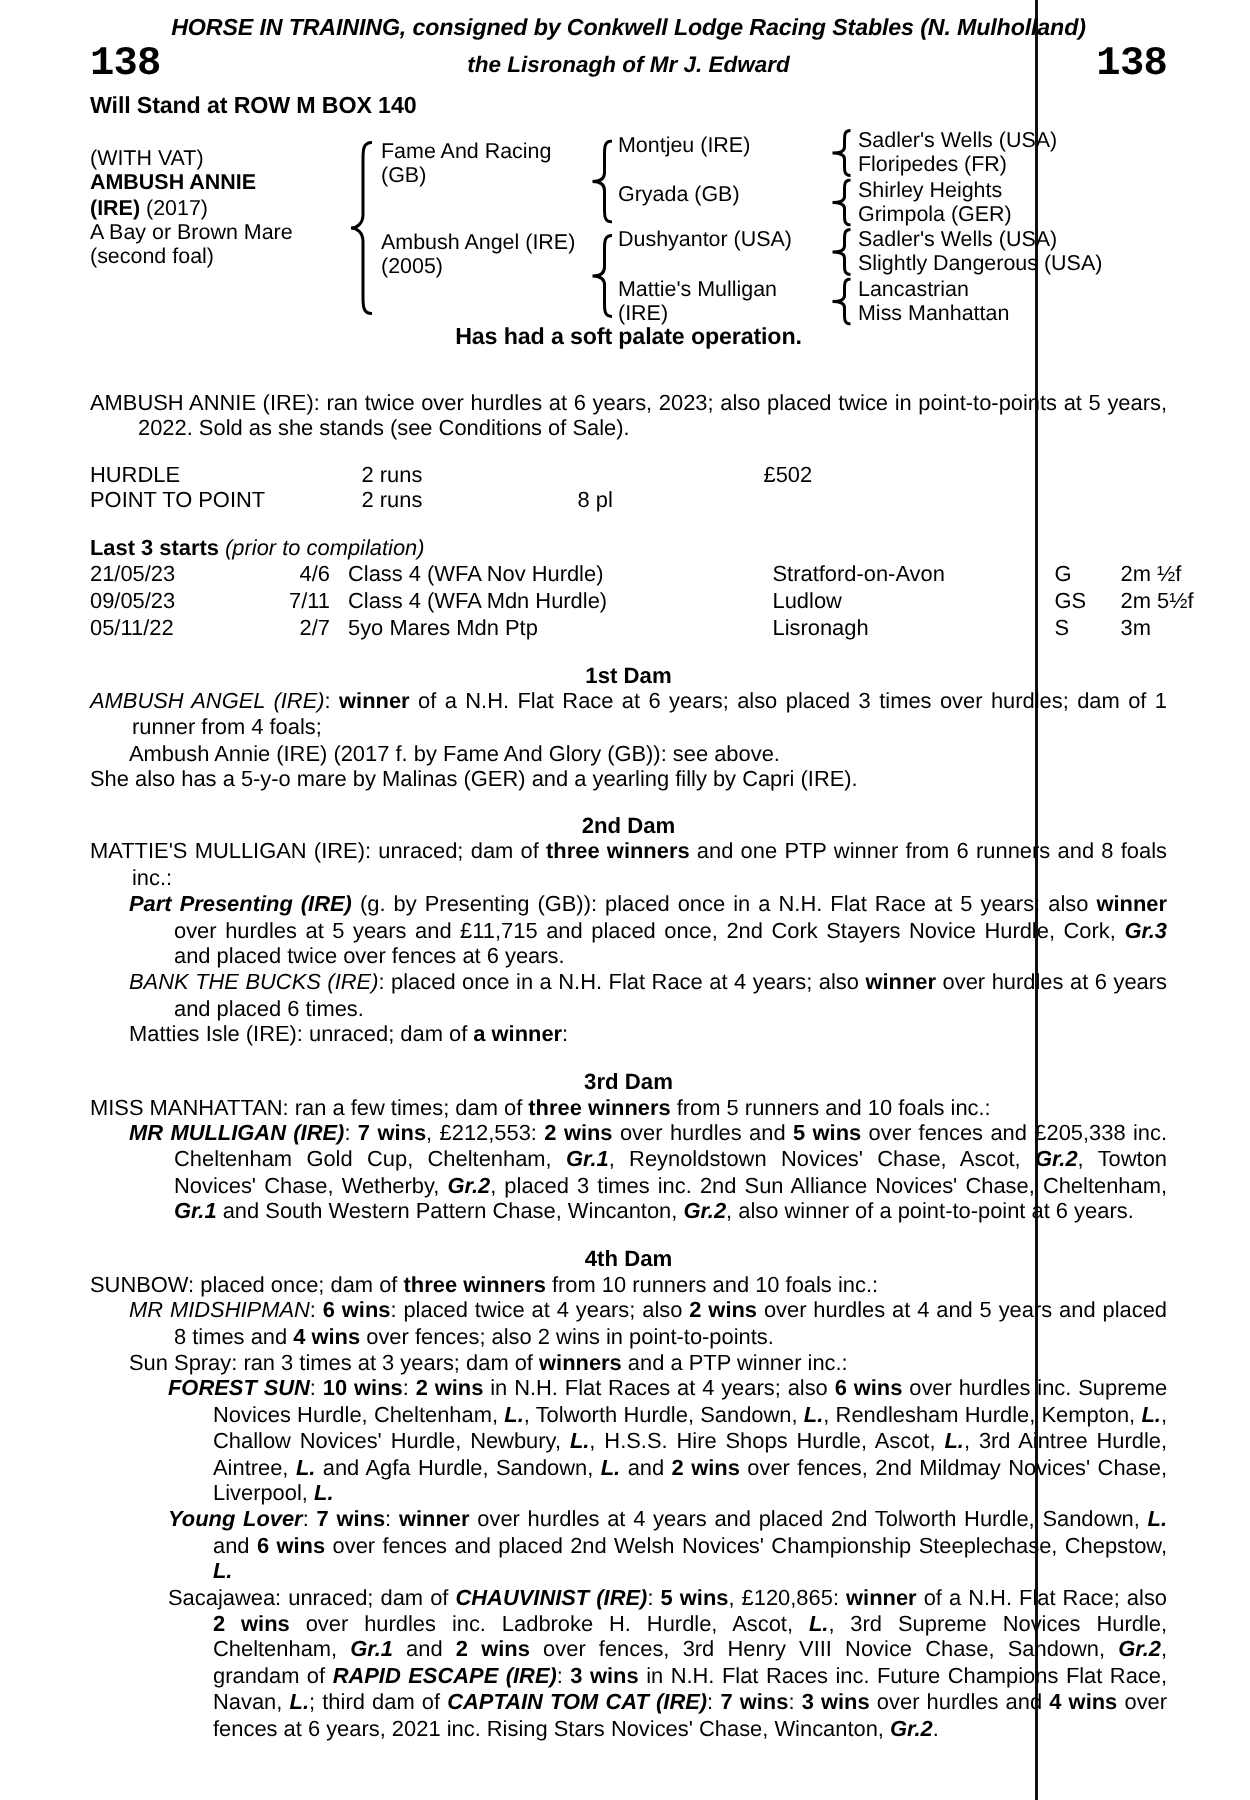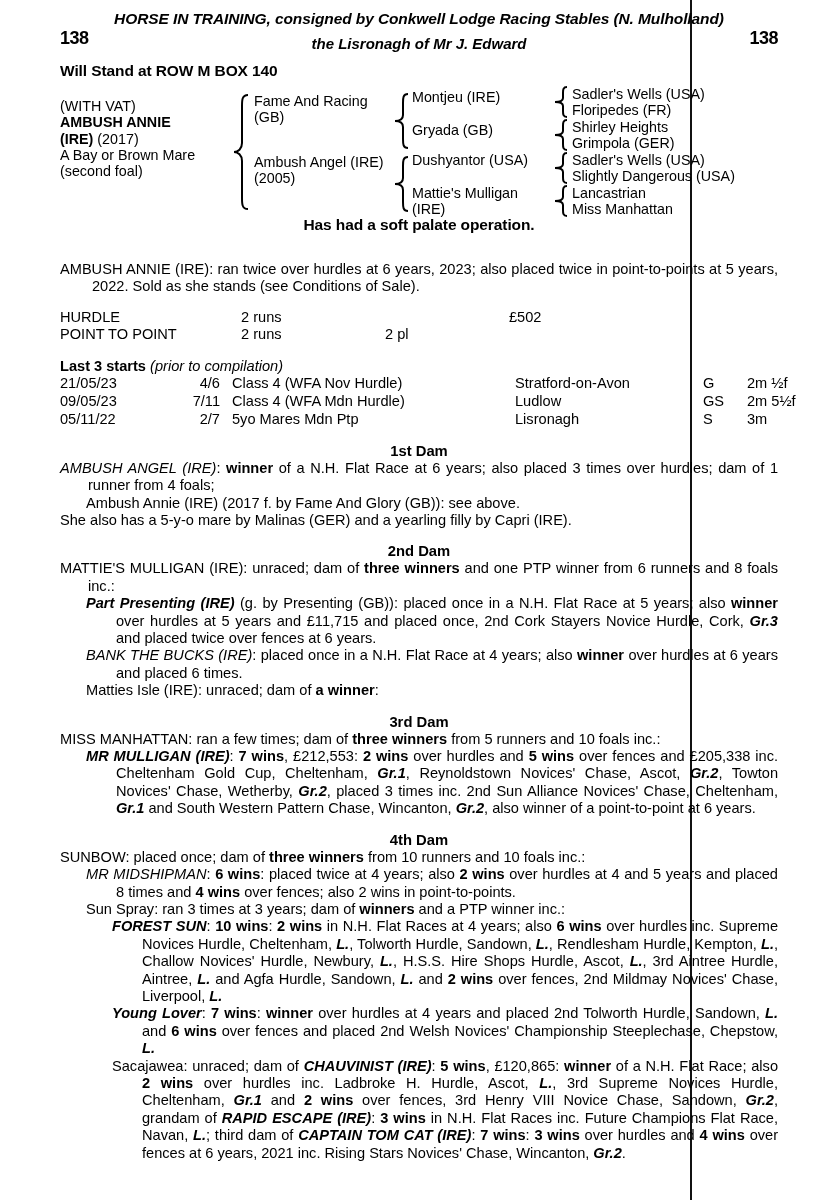--- a/index.html
+++ b/index.html
@@ -40,24 +40,25 @@
     white-space: nowrap;
   }
   .hdr-row2 {
     position: relative;
     height: 30px;
     margin-top: 1px;
   }
   .lot-left, .lot-right {
     position: absolute;
     top: 0;
-    font-size: 18px;
+    font-size: 27px;
     font-weight: bold;
     line-height: 1.05;
     letter-spacing: -0.5px;
+    font-family: Liberation Mono, monospace;
   }
   .lot-left { left: 0; }
   .lot-right { right: 0; }
   .hdr-prop {
     text-align: center;
     font-style: italic;
     font-weight: bold;
     font-size: 15px;
     line-height: 1.2;
     padding-top: 6px;
@@ -274,21 +275,21 @@
   <div class="record">
     <div class="rec-row">
       <span class="rec-disc">HURDLE</span>
       <span class="rec-runs">2 runs</span>
       <span class="rec-pl"></span>
       <span class="rec-win">£502</span>
     </div>
     <div class="rec-row">
       <span class="rec-disc">POINT TO POINT</span>
       <span class="rec-runs">2 runs</span>
-      <span class="rec-pl">2 pl</span>
+      <span class="rec-pl">8 pl</span>
       <span class="rec-win"></span>
     </div>
   </div>
 
   <div class="starts-hdr">
     <b>Last 3 starts</b>
     <i>(prior to compilation)</i>
   </div>
   <div class="starts">
     <div class="st-row">

